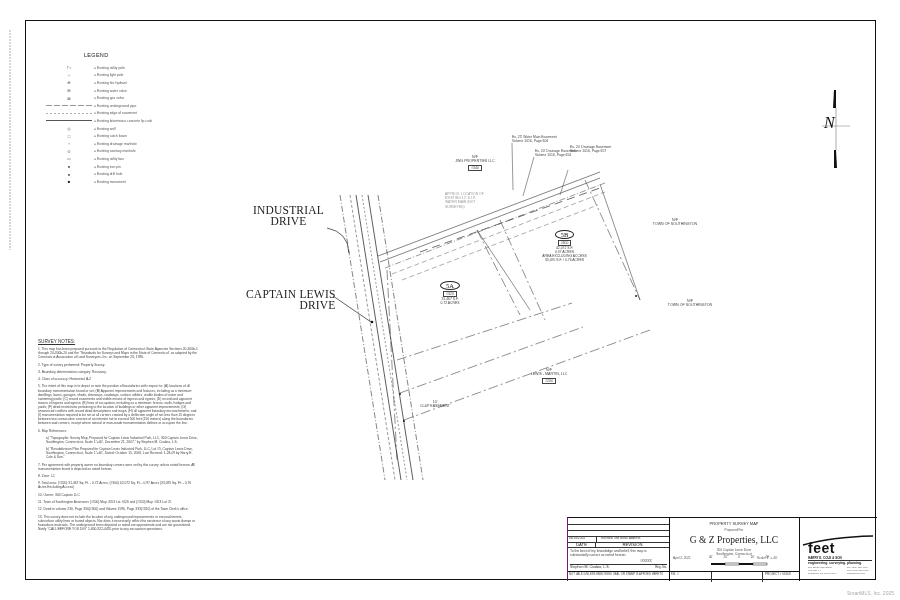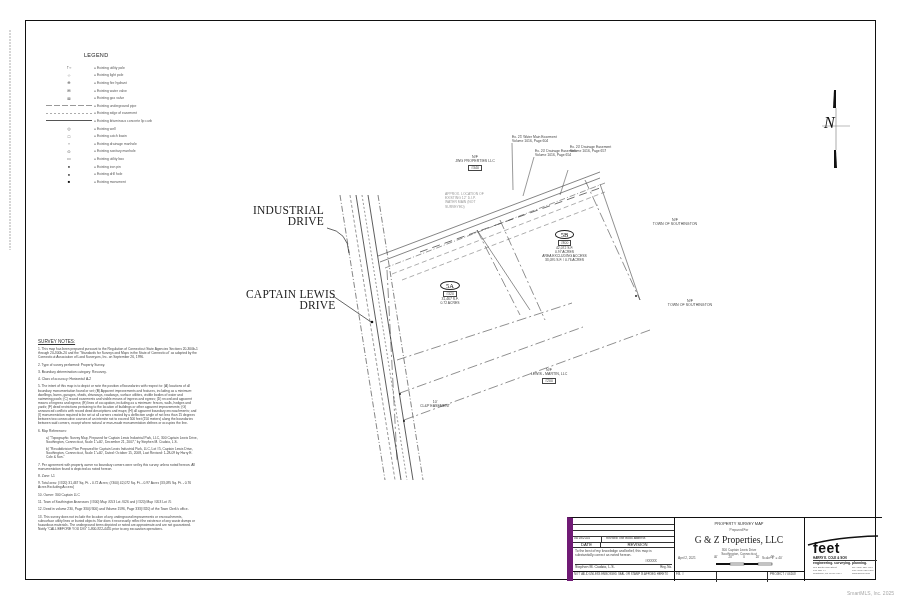--- a/index.html
+++ b/index.html
@@ -8,26 +8,26 @@
   .abs { position:absolute; }
   .tiny { font-size:3.4px; line-height:4.2px; color:#444; }
   .legend-title { position:absolute; left:84px; top:52px; font-size:5.5px; letter-spacing:0.3px; }
   .legend { position:absolute; left:44px; top:64px; width:170px; }
   .legend-row { display:flex; align-items:center; height:7.6px; }
   .legend-sym { width:50px; display:flex; justify-content:center; align-items:center; font-size:4px; color:#555; }
   .legend-lbl { font-size:3.4px; color:#555; white-space:nowrap; }
   .notes { position:absolute; left:38px; top:340px; width:160px; font-size:3.3px; line-height:4.1px; color:#444; }
   .notes h4 { margin:0 0 3px 0; font-size:4.6px; font-weight:normal; text-decoration:underline; color:#333; }
   .notes p { margin:0 0 3.2px 0; }
-  .street { position:absolute; font-family:"Liberation Serif", serif; font-size:11.5px; text-align:right; line-height:11px; color:#222; letter-spacing:0.2px; }
+  .street { position:absolute; font-family:"Liberation Serif", serif; font-size:11.5px; text-align:center; line-height:11px; color:#222; letter-spacing:0.2px; }
   .owner { position:absolute; text-align:center; font-size:3.6px; line-height:4.3px; color:#444; }
   .boxnum { display:inline-block; border:0.8px solid #444; padding:0 2px; font-size:3.4px; margin-top:1px; }
   .lotlbl { position:absolute; text-align:center; font-size:3.4px; line-height:4px; color:#444; }
   .lotoval { display:inline-block; border:1px solid #222; border-radius:50%; padding:0 5px; font-family:"Liberation Serif", serif; font-size:6.5px; line-height:7px; color:#222; }
-  .title-block { position:absolute; left:567px; top:517px; width:309px; height:63px; border-top:1px solid #111; border-left:6px solid #701a75; }
+  .title-block { position:absolute; left:567px; top:517px; width:309px; height:63px; border-top:1px solid #111; border-left:1px solid #701a75; }
   .rev-table { position:absolute; left:0; top:0; width:101px; height:63px; border-right:1px solid #111; }
   .rev-row { position:absolute; left:0; width:101px; border-bottom:0.6px solid #333; font-size:3.2px; color:#444; }
   .psm { position:absolute; left:101px; top:0; width:130px; height:63px; border-right:1px solid #111; text-align:center; }
   .cole { position:absolute; left:231px; top:0; width:78px; height:63px; }
   .watermark { position:absolute; right:6px; bottom:4px; font-size:5px; color:#aaa; }
   .side-vert { position:absolute; left:7px; top:30px; width:6px; height:220px; }
 </style>
 </head>
 <body>
 

